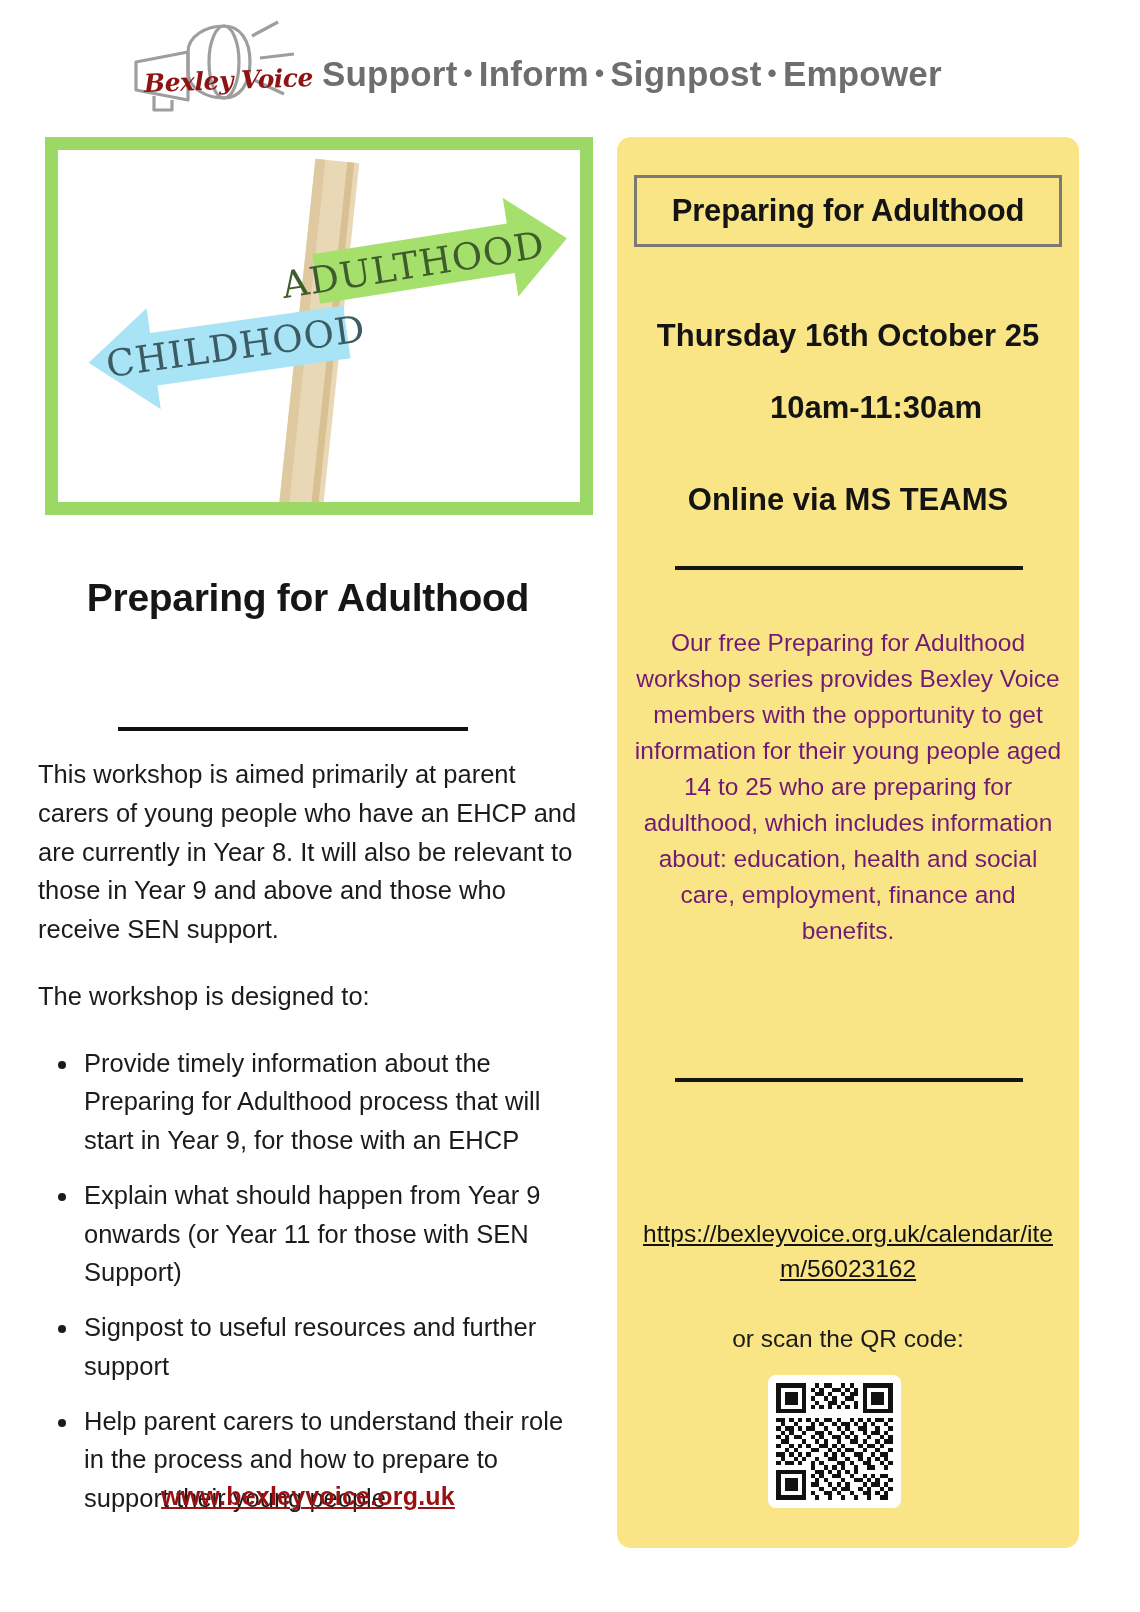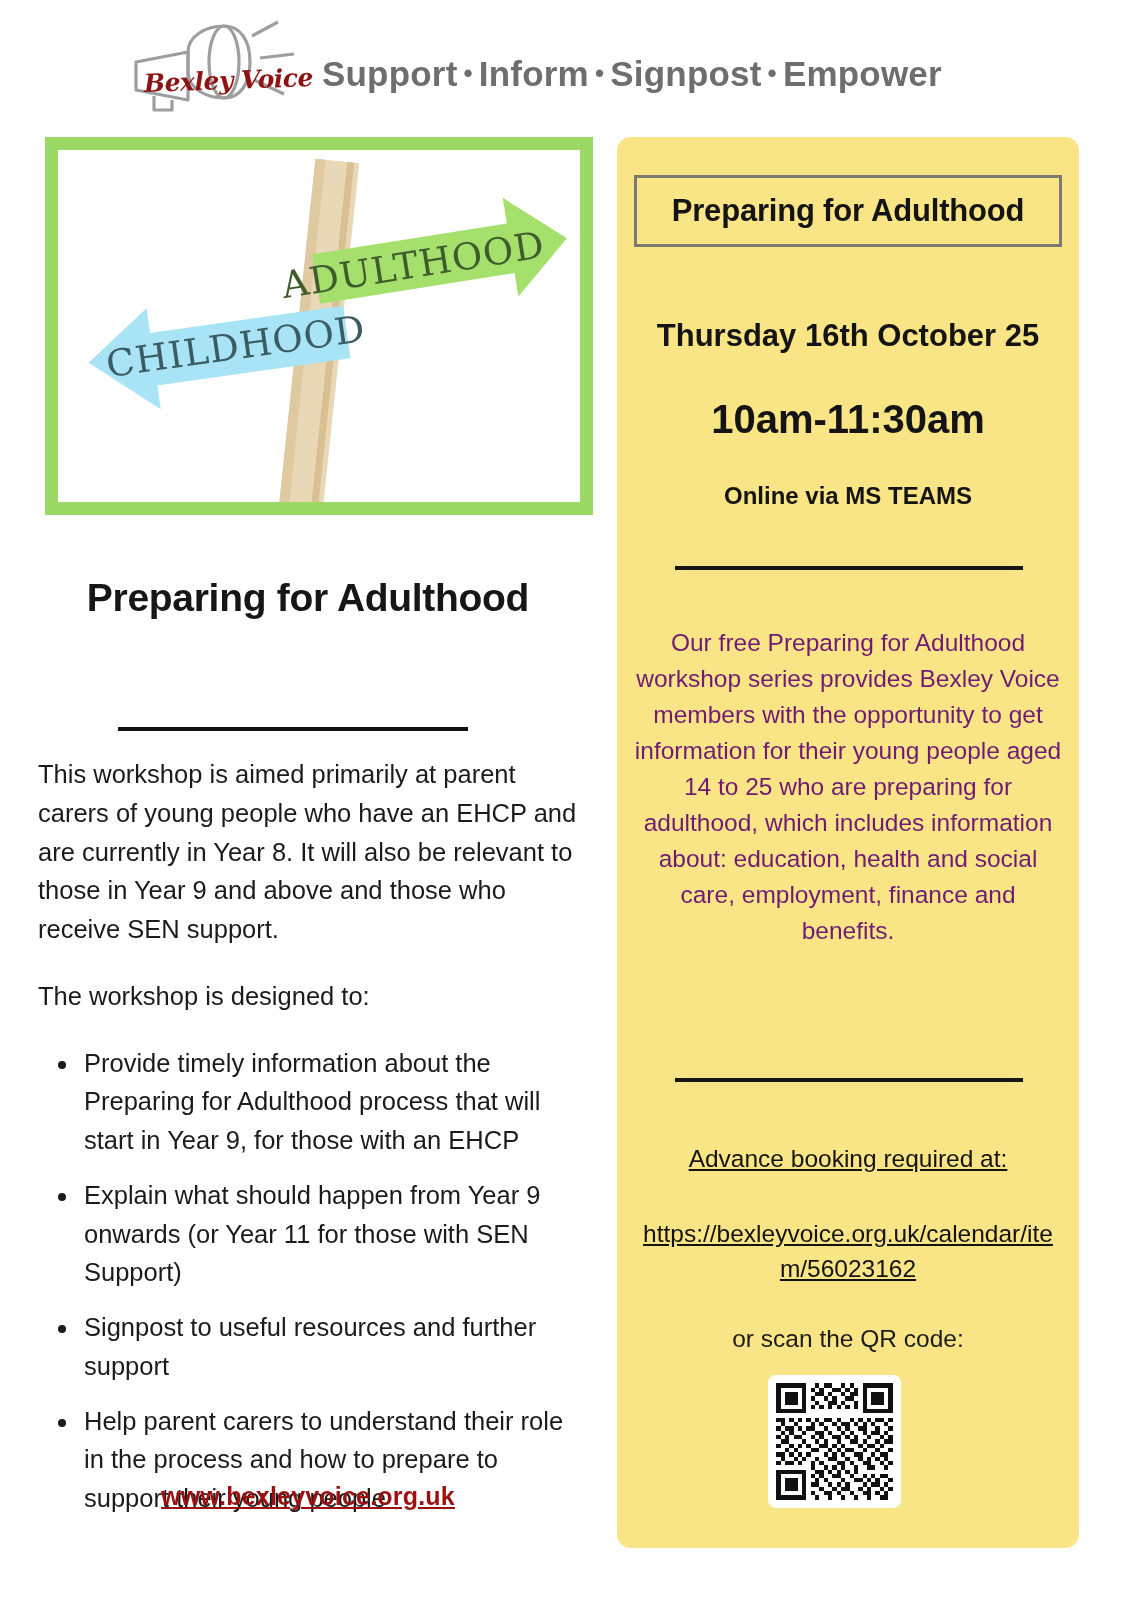--- a/index.html
+++ b/index.html
@@ -171,22 +171,22 @@
   }
   .panel-line {
     position: absolute;
     width: 462px;
     left: 0;
     text-align: center;
     font-weight: bold;
     color: #141414;
   }
   .pl-date  { top: 181px; font-size: 31px; }
-  .pl-time  { top: 260px; font-size: 40px; }
-  .pl-place { top: 345px; font-size: 24px; }
+  .pl-time  { top: 253px; font-size: 31px; margin-left: 28px; }
+  .pl-place { top: 345px; font-size: 31px; }
 
   .divider {
     position: absolute;
     left: 58px;
     width: 348px;
     height: 4px;
     background: #161616;
   }
   .divider-1 { top: 429px; }
   .divider-2 { top: 941px; }
@@ -325,21 +325,20 @@
   <div class="panel-line pl-date">Thursday 16th October 25</div>
   <div class="panel-line pl-time">10am-11:30am</div>
   <div class="panel-line pl-place">Online via MS TEAMS</div>
 
   <div class="divider divider-1"></div>
 
   <div class="panel-para">Our free Preparing for Adulthood workshop series provides Bexley Voice members with the opportunity to get information for their young people aged 14 to 25 who are preparing for adulthood, which includes information about: education, health and social care, employment, finance and benefits.</div>
 
   <div class="divider divider-2"></div>
 
-  <div class="booking-label">Advance booking required at:</div>
 
   <div class="booking-url">https://bexleyvoice.org.uk/calendar/item/56023162</div>
 
   <div class="qr-label">or scan the QR code:</div>
 
   <div class="qr-box">
     <svg width="125" height="125" viewBox="0 0 29 29" aria-hidden="true" shape-rendering="crispEdges">
       <rect width="29" height="29" fill="#ffffff"></rect>
       <g fill="#111111">
 

